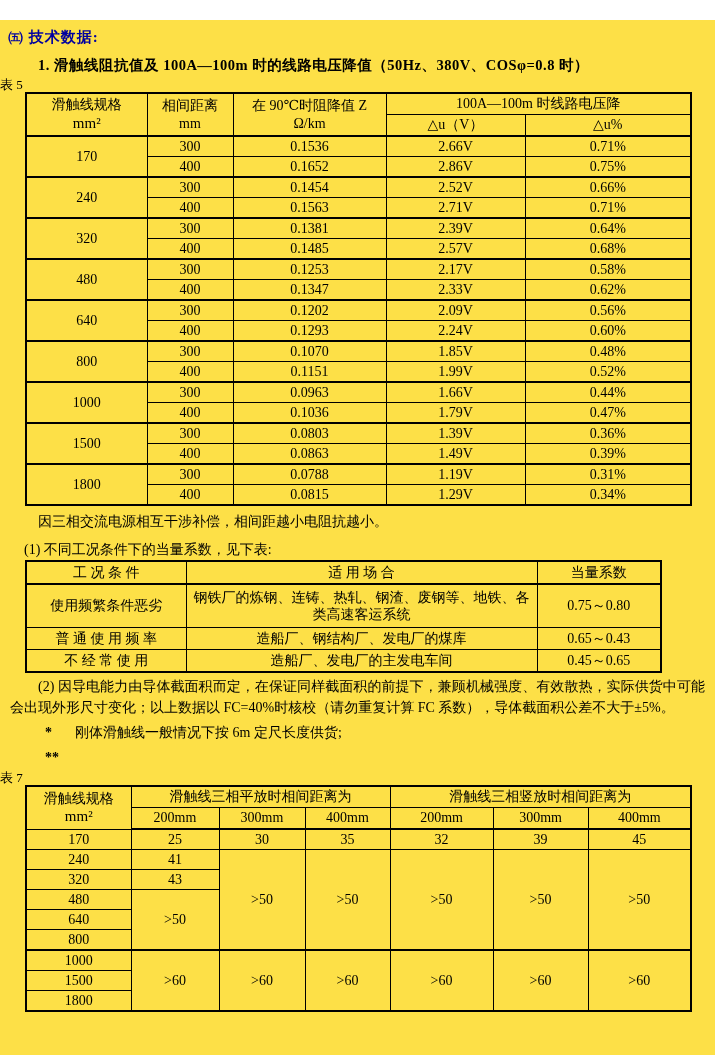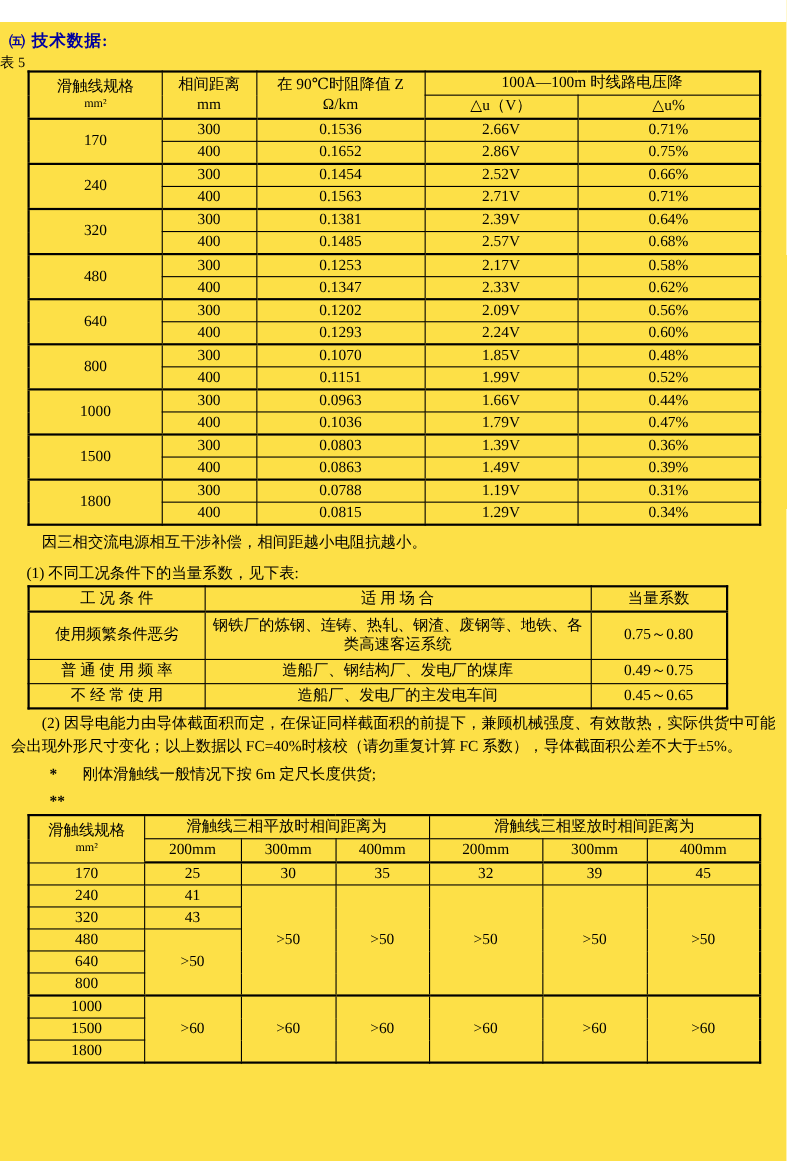--- a/index.html
+++ b/index.html
@@ -74,40 +74,41 @@
   .t7 col.c3 { width: 86px; }
   .t7 col.c4 { width: 85px; }
   .t7 col.c5 { width: 103px; }
   .t7 col.c6 { width: 95px; }
   .t7 col.c7 { width: 103px; }
   .t7 th { height: 20px; }
   .t7 td { height: 19px; }
   .t7 thead tr:last-child th { border-bottom: 2px solid #000; }
   .t7 tr.group-start td { border-top: 2px solid #000; }
   .two-line div { line-height: 1.25; }
-  .sup2 { font-size: 11px; text-align: center; }
+  .sup2 { font-size: 15px; text-align: center; }
   
   .note-line { margin: 6px 0 0 38px; line-height: 20px; }
   .sub-title { margin: 8px 0 0 24px; line-height: 20px; }
   .para {
     margin: 3px 10px 0 10px;
     text-indent: 2em;
     text-align: justify;
     line-height: 21px;
   }
   .footnote { display: flex; margin: 5px 0 0 45px; line-height: 20px; }
   .footnote .marker { width: 30px; font-weight: bold; }
 </style>
 </head>
 <body>
 
 <div class="page">
 
   <div class="section-heading">㈤ 技术数据:</div>
 
+  <div class="item-title">1.  滑触线阻抗值及 100A—100m 时的线路电压降值（50Hz、380V、COSφ=0.8 时）</div>
 
   <div class="tbl-label w5">表 5</div>
 
   <table class="t5">
     <colgroup>
         <col class="c1">
         <col class="c2">
         <col class="c3">
         <col class="c4">
         <col class="c5">
@@ -274,41 +275,42 @@
     </thead>
     <tbody>
       <tr>
         <td class="tall">使用频繁条件恶劣</td>
         <td class="tall">钢铁厂的炼钢、连铸、热轧、钢渣、废钢等、地铁、各类高速客运系统</td>
         <td class="tall">0.75～0.80</td>
       </tr>
       <tr>
         <td>普 通 使 用 频 率</td>
         <td>造船厂、钢结构厂、发电厂的煤库</td>
-        <td>0.49～0.75</td>
+        <td>0.65～0.43</td>
       </tr>
       <tr>
         <td>不 经 常 使 用</td>
         <td>造船厂、发电厂的主发电车间</td>
         <td>0.45～0.65</td>
       </tr>
     </tbody>
   </table>
 
   <div class="para">(2) 因导电能力由导体截面积而定，在保证同样截面积的前提下，兼顾机械强度、有效散热，实际供货中可能会出现外形尺寸变化；以上数据以 FC=40%时核校（请勿重复计算 FC 系数），导体截面积公差不大于±5%。</div>
 
   <div class="footnote">
     <span class="marker">*</span>
     <span>刚体滑触线一般情况下按 6m 定尺长度供货;</span>
   </div>
   <div class="footnote">
     <span class="marker">**</span>
   </div>
 
 
+  <div class="tbl-label w7">表 7</div>
 
   <table class="t7">
     <colgroup>
         <col class="c1">
         <col class="c2">
         <col class="c3">
         <col class="c4">
         <col class="c5">
         <col class="c6">
         <col class="c7">

